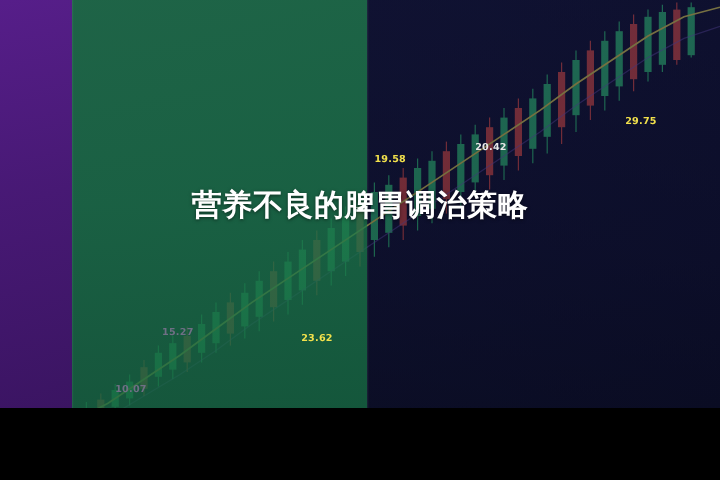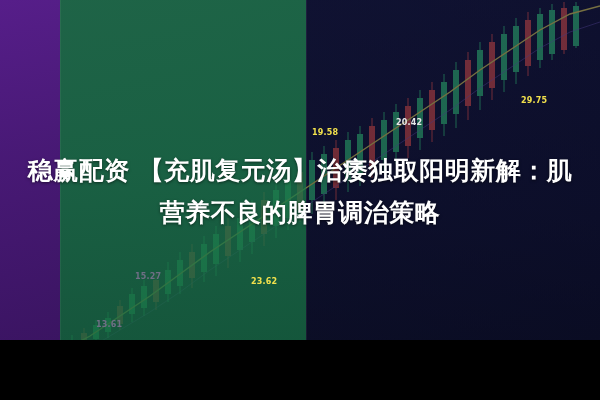--- a/index.html
+++ b/index.html
@@ -217,20 +217,19 @@
 
     <div class="vline" style="left:60px;"></div>
     <div class="vline" style="left:306px;"></div>
   </div>
 
   <div class="price-tag tag-yellow" style="left:521px; top:96px;">29.75</div>
   <div class="price-tag tag-white" style="left:396px; top:118px;">20.42</div>
   <div class="price-tag tag-yellow" style="left:312px; top:128px;">19.58</div>
   <div class="price-tag tag-yellow" style="left:251px; top:277px;">23.62</div>
   <div class="price-tag tag-dim" style="left:135px; top:272px;">15.27</div>
-  <div class="price-tag tag-dim" style="left:96px; top:320px;">13.61</div>
+  <div class="price-tag tag-dim" style="left:96px; top:320px;">10.07</div>
 
   <div class="headline">
-    <span class="line">稳赢配资 【充肌复元汤】治痿独取阳明新解：肌</span>
     <span class="line">营养不良的脾胃调治策略</span>
   </div>
 
 </div>
 
 </body></html>

